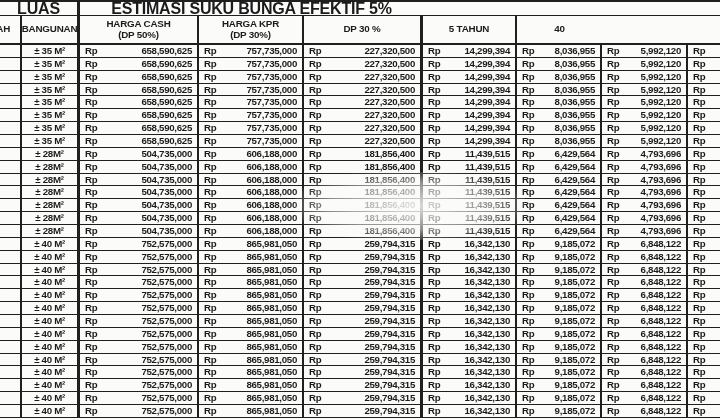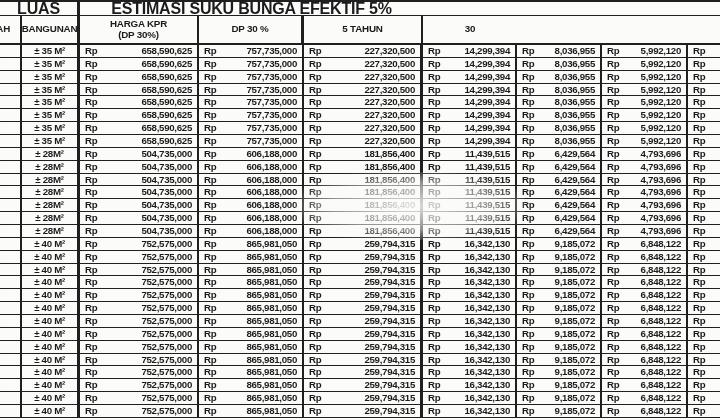--- a/index.html
+++ b/index.html
@@ -76,31 +76,35 @@
   </div>
 
   <div class="grid-row hdr-cols">
     <div class="cell first">
       <span>AH</span>
     </div>
     <div class="cell thick">
       <span>BANGUNAN</span>
     </div>
     <div class="cell">
+      <span>HARGA CASH</span>
+      <span>(DP 50%)</span>
+    </div>
+    <div class="cell">
       <span>HARGA KPR</span>
       <span>(DP 30%)</span>
     </div>
     <div class="cell thick">
       <span>DP 30 %</span>
     </div>
     <div class="cell">
       <span>5 TAHUN</span>
     </div>
     <div class="cell last">
-      <span>30</span>
+      <span>40</span>
     </div>
   </div>
 
   <div>
       <div class="grid-row row">
         <div class="cell tanah">5 M²</div>
         <div class="cell bangunan thick">± 35 M²</div>
         <div class="cell money">
           <span>Rp</span>
           <span class="val">658,590,625</span>

